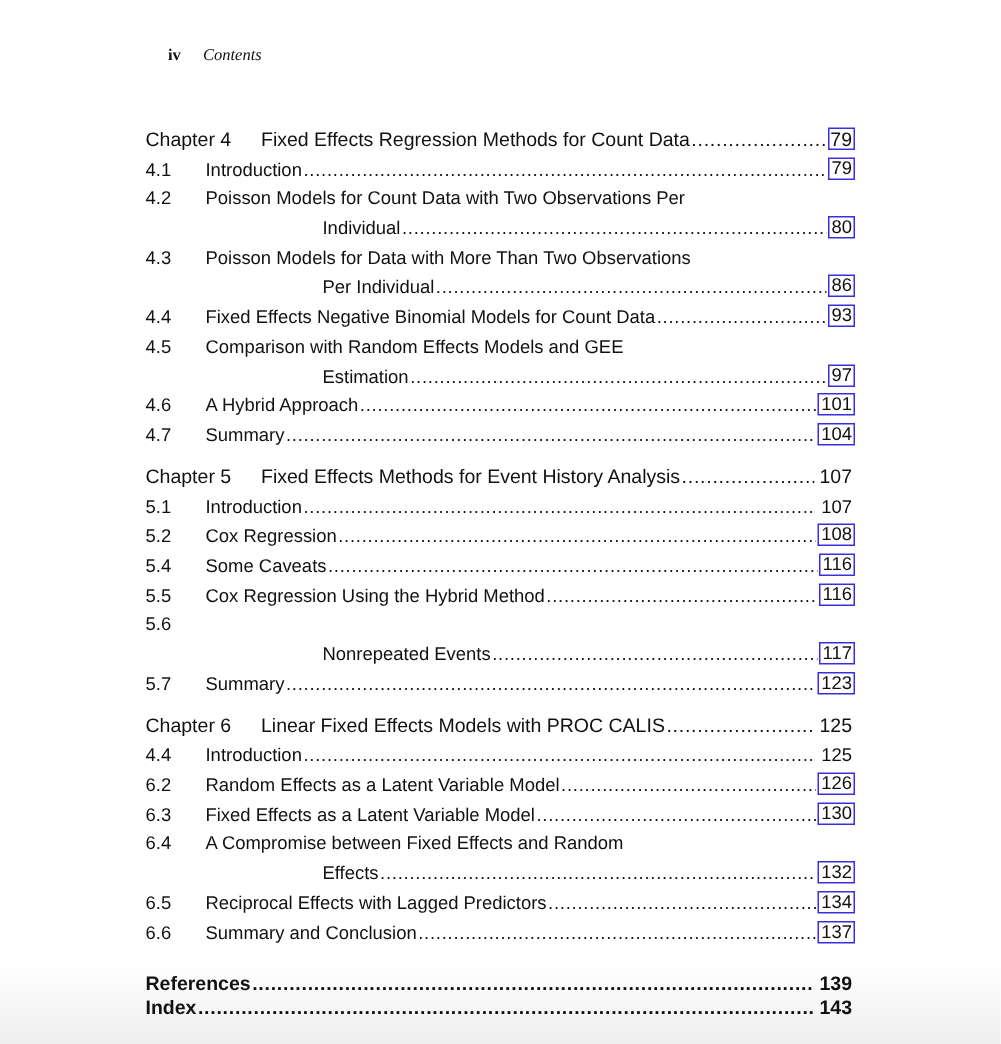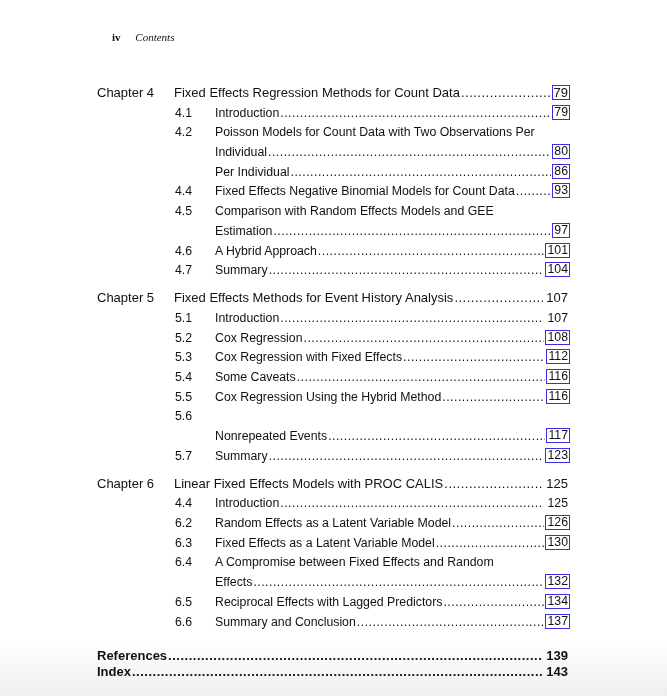--- a/index.html
+++ b/index.html
@@ -8,21 +8,21 @@
     background: linear-gradient(to bottom, #ffffff 0px, #ffffff 640px, #eeeeee 696px);
     font-family: "Liberation Sans", sans-serif; color:#111;
   }
   .header { position:absolute; left:112px; top:31px; font-family:"Liberation Serif", serif; font-size:11px; }
   .header .pg { font-weight:bold; margin-right:12px; }
   .header .title { font-style:italic; }
   .toc { position:absolute; left:97px; top:80px; width:473px; }
   .row { display:flex; align-items:flex-end; height:19.7px; font-size:12.3px; }
   .chap { font-weight:normal; font-size:13px; height:20px; }
   .chap .label { width:77px; flex:none; }
-  .num { width:40px; flex:none; margin-left:78px; }
+  .num { width:40px; flex:none; }
   .text { white-space:nowrap; }
   .cont .text { margin-left:118px; }
   .dots { flex:1; overflow:hidden; white-space:nowrap; margin:0 1px; }
   .dots::after { content:"................................................................................................................................................................................................................"; letter-spacing:0.5px; }
   .page { flex:none; text-align:right; padding:0 2px;margin-top:19px; }
   .boxed { border:1.5px solid #3a2ee0; padding:0 1px; line-height:13px; }
   .gap { height:8px; }
   .gap2 { height:18px; }
   .back { font-weight:bold; font-size:13px; height:16px; }
 </style>
@@ -48,20 +48,24 @@
       <span class="page boxed">79</span>
     </div>
     <div class="row">
       <span class="num">4.2</span>
       <span class="text">Poisson Models for Count Data with Two Observations Per</span>
     </div>
     <div class="row cont">
       <span class="text">Individual</span>
       <span class="dots"></span>
       <span class="page boxed">80</span>
+    </div>
+    <div class="row">
+      <span class="num">4.3</span>
+      <span class="text">Poisson Models for Data with More Than Two Observations</span>
     </div>
     <div class="row cont">
       <span class="text">Per Individual</span>
       <span class="dots"></span>
       <span class="page boxed">86</span>
     </div>
     <div class="row">
       <span class="num">4.4</span>
       <span class="text">Fixed Effects Negative Binomial Models for Count Data</span>
       <span class="dots"></span>
@@ -99,26 +103,20 @@
       <span class="num">5.1</span>
       <span class="text">Introduction</span>
       <span class="dots"></span>
       <span class="page">107</span>
     </div>
     <div class="row">
       <span class="num">5.2</span>
       <span class="text">Cox Regression</span>
       <span class="dots"></span>
       <span class="page boxed">108</span>
-    </div>
-    <div class="row">
-      <span class="num">5.3</span>
-      <span class="text">Cox Regression with Fixed Effects</span>
-      <span class="dots"></span>
-      <span class="page boxed">112</span>
     </div>
     <div class="row">
       <span class="num">5.4</span>
       <span class="text">Some Caveats</span>
       <span class="dots"></span>
       <span class="page boxed">116</span>
     </div>
     <div class="row">
       <span class="num">5.5</span>
       <span class="text">Cox Regression Using the Hybrid Method</span>

